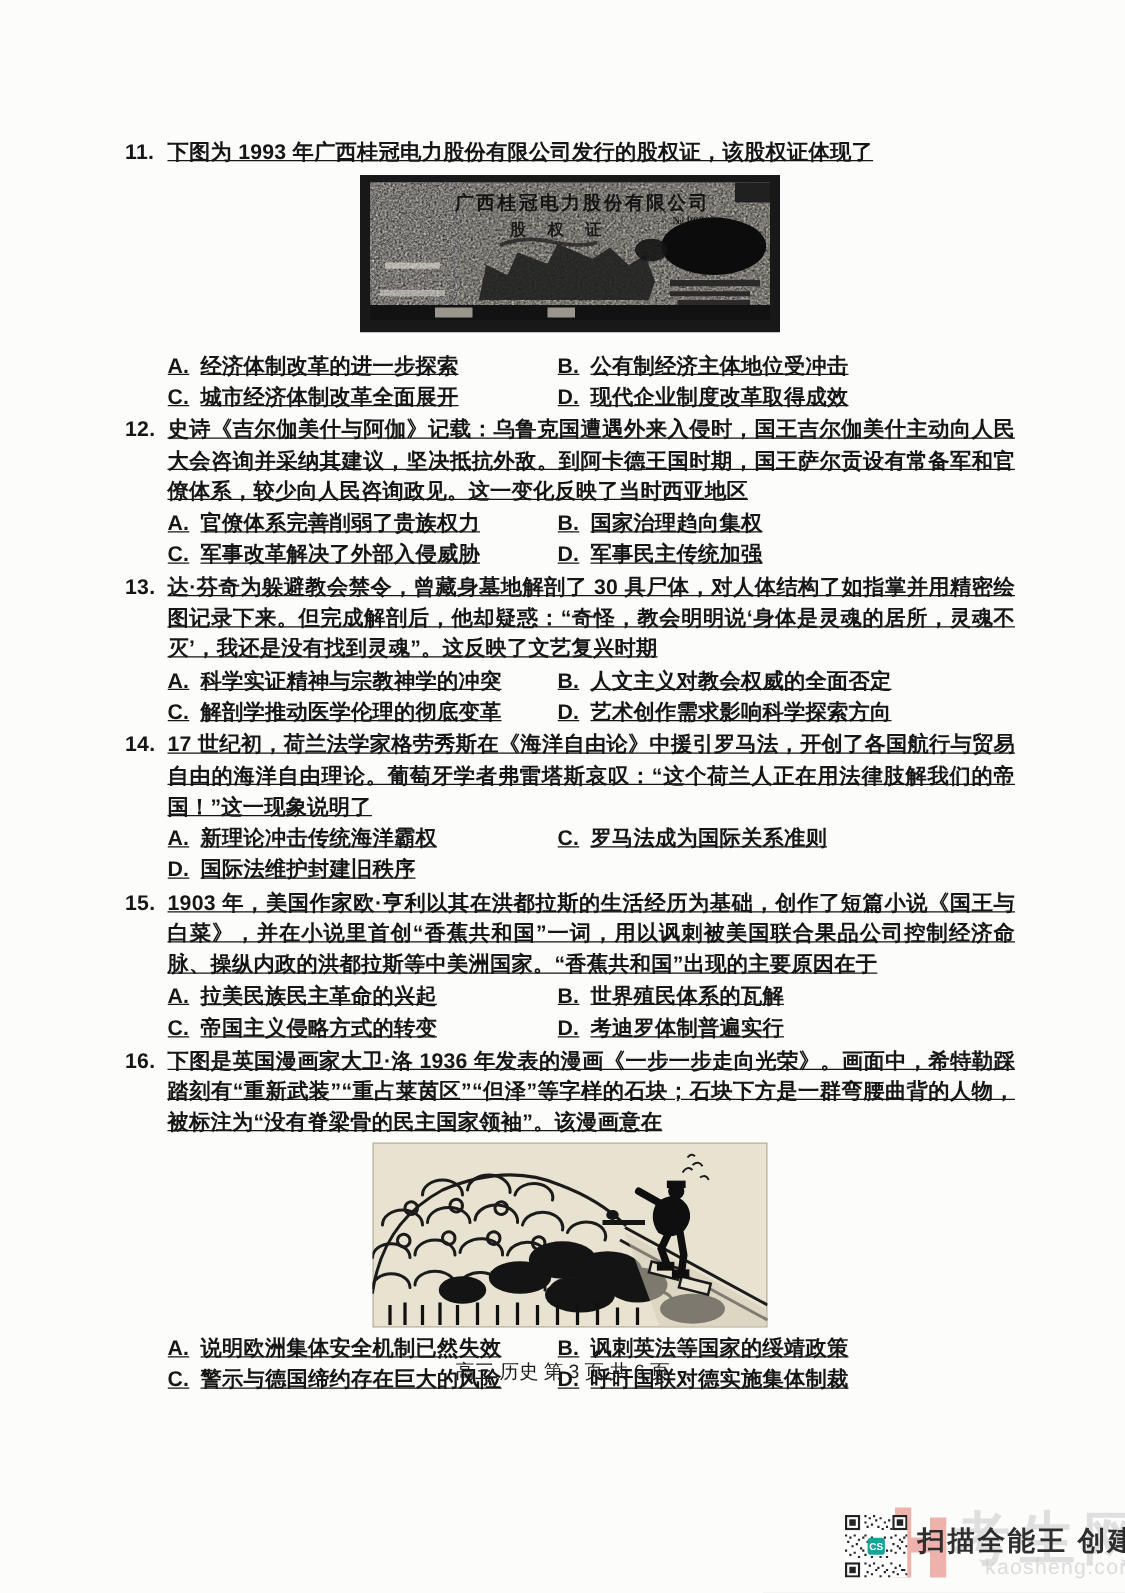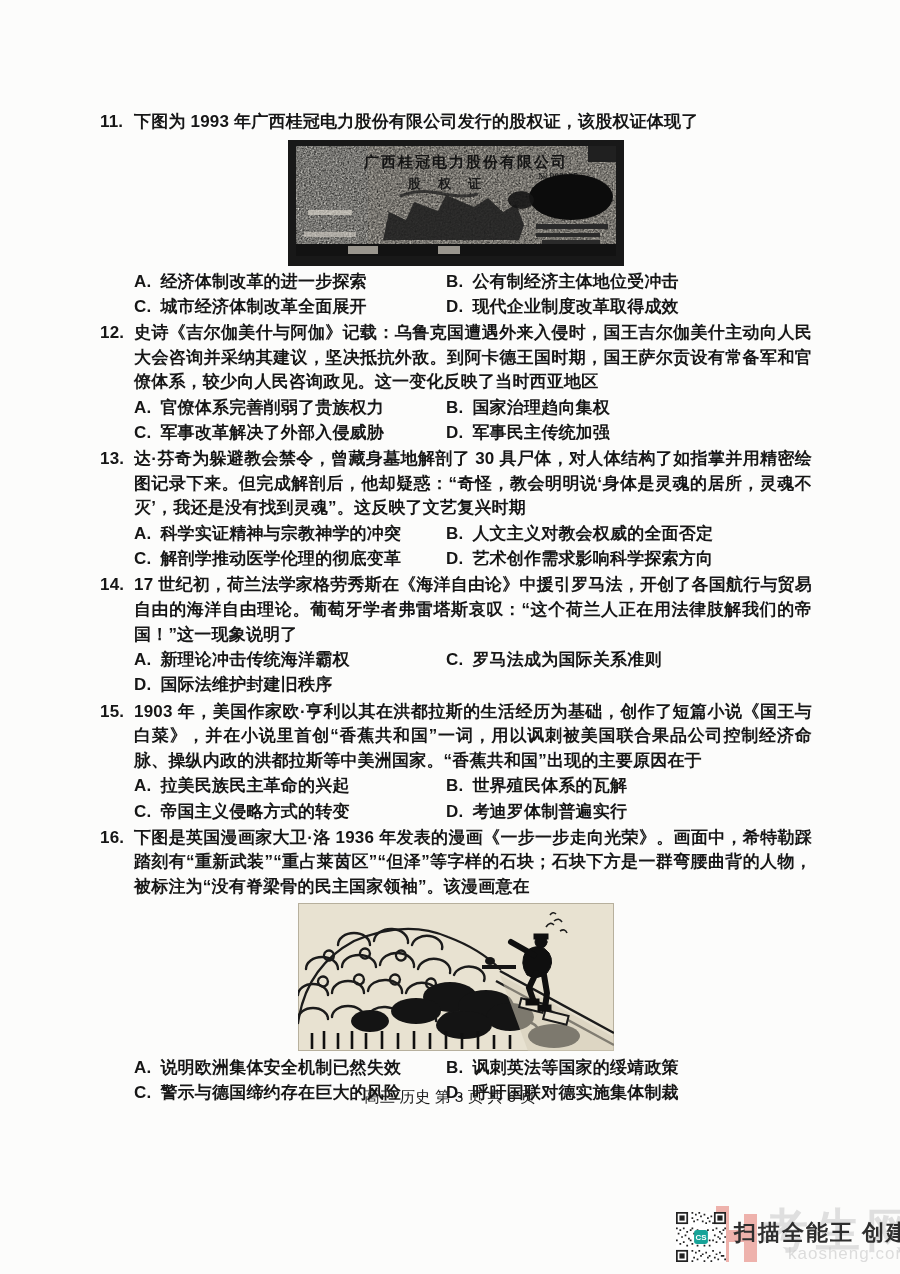--- a/index.html
+++ b/index.html
@@ -1,27 +1,27 @@
 <!DOCTYPE html>
 <html><head>
 <meta charset="utf-8">
 <style>
   html,body{margin:0;padding:0;}
   body{width:900px;font-family:"Liberation Sans",sans-serif;background:#e9e9e9;}
   .sheet{position:relative;width:900px;height:1274px;background:#fcfcfb;overflow:hidden;}
   .content{position:absolute;left:100px;top:110px;width:712px;font-size:17px;
-           line-height:24.6px;font-weight:600;color:#161616;text-align:justify;letter-spacing:.2px;}
+           line-height:24.6px;font-weight:600;color:#161616;text-align:justify;letter-spacing:.2px;text-decoration:underline;}
   .q{margin-bottom:2px;}
   .stem{position:relative;padding-left:34px;}
   .qnum{position:absolute;left:0;top:0;}
   .opts{padding-left:34px;display:grid;grid-template-columns:312px auto;line-height:25.2px;}
   .opt{white-space:nowrap;overflow:hidden;}
   .opt .ol{margin-right:9px;}
   .fig{display:block;}
-  .fig-cert{width:336px;height:126px;margin:5px auto 3px auto;}
+  .fig-cert{width:336px;height:126px;margin:5px auto 14px auto;}
   .fig-cartoon{width:316px;height:148px;margin:3px auto 4px auto;}
   .footer{position:absolute;top:1087px;left:0;right:0;text-align:center;
           font-size:15.5px;font-weight:400;color:#1b1b1b;}
   
   .scan-strip{position:absolute;left:660px;top:1200px;width:240px;height:74px;}
   .wm-h{position:absolute;left:56px;top:6px;width:44px;height:56px;opacity:.5;}
   .wm-h .bar{position:absolute;top:0;width:13px;height:56px;background:#e26a5f;}
   .wm-h .bar.b2{left:28px;top:8px;height:48px;}
   .wm-h .mid{position:absolute;left:10px;top:24px;width:22px;height:12px;background:#e26a5f;}
   .wm-text{position:absolute;left:102px;top:0px;font-size:46px;font-weight:700;

